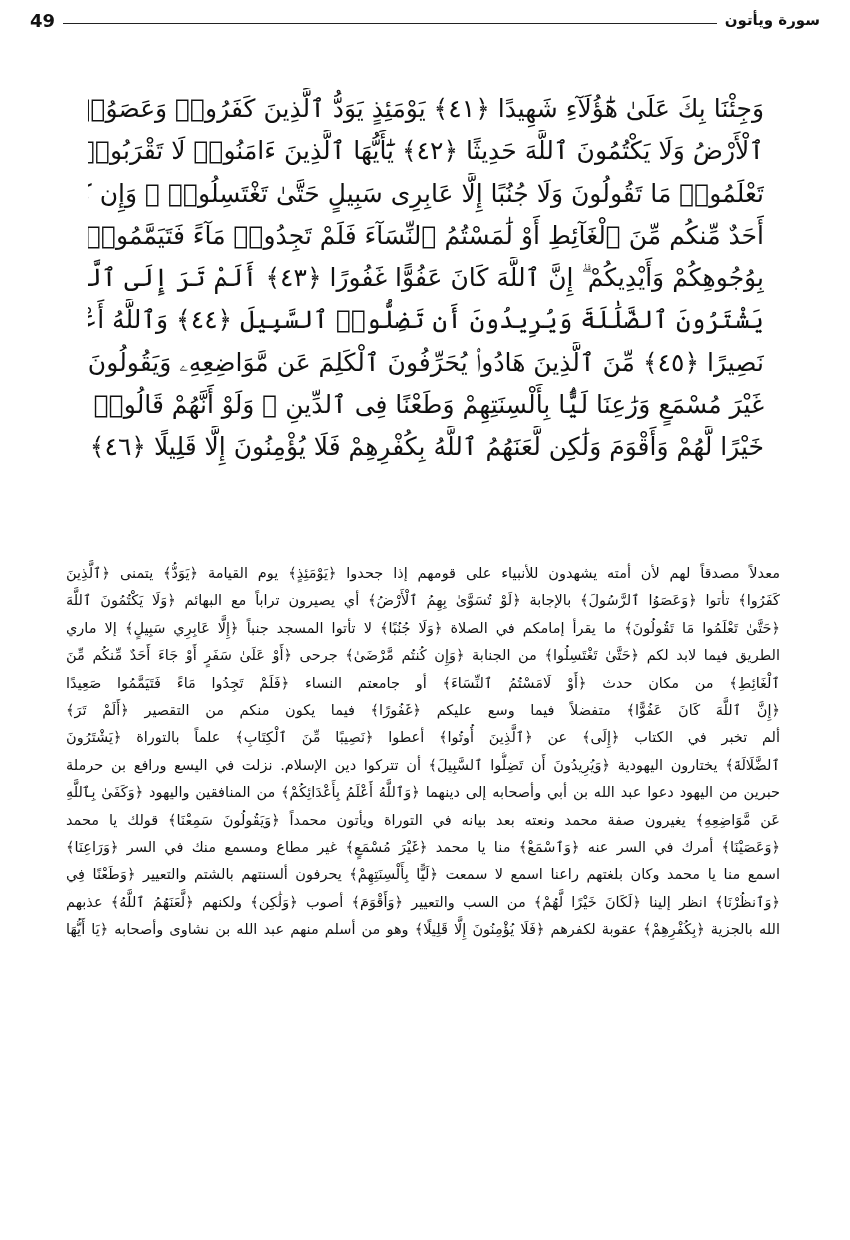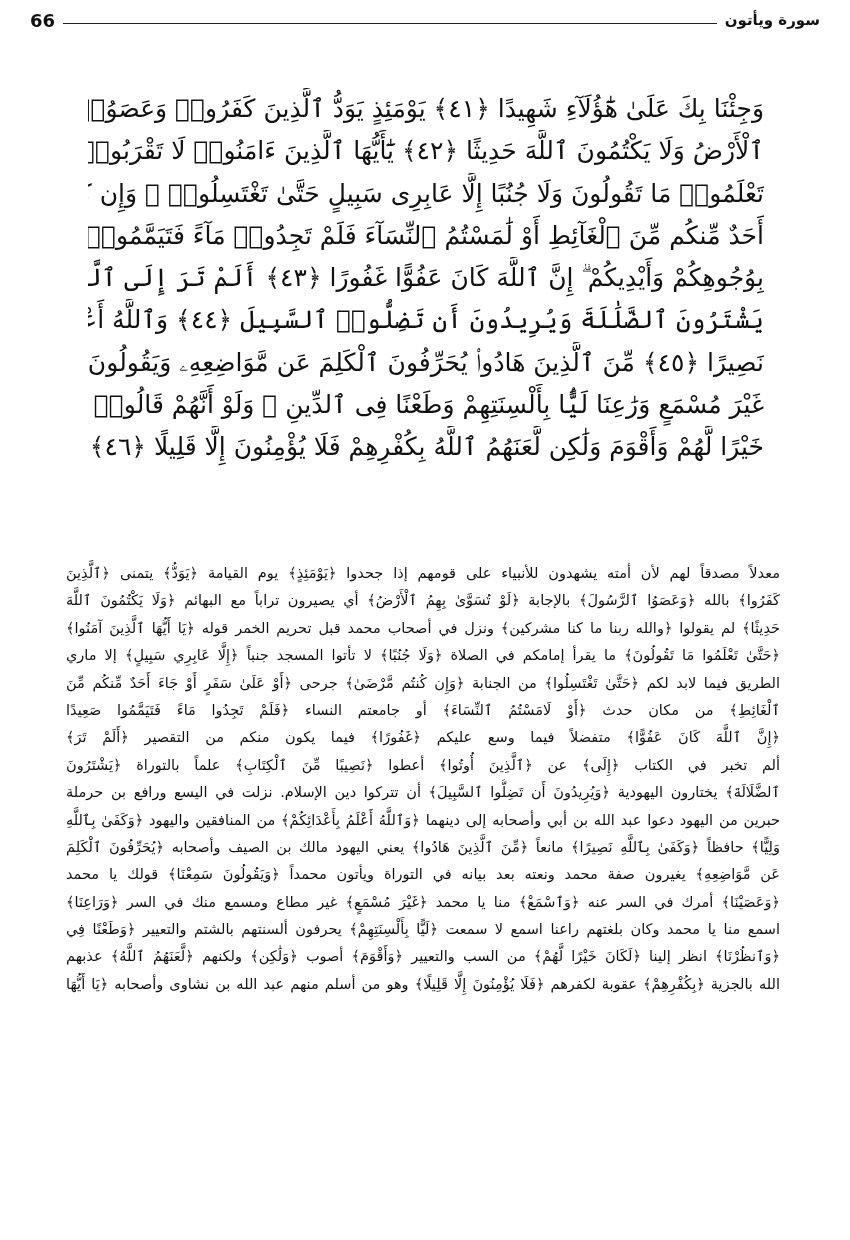--- a/index.html
+++ b/index.html
@@ -35,45 +35,43 @@
     font-size: 14.5px; text-align: justify; text-align-last: justify;
     white-space: nowrap; overflow: hidden;
   }
 </style>
 </head>
 <body>
 
 <div class="header">
   <span class="surah">سورة ويأتون</span>
   <span class="rule"></span>
-  <span class="pageno">66</span>
+  <span class="pageno">49</span>
 </div>
 
 <div class="quran">
   <div class="line">وَجِئْنَا بِكَ عَلَىٰ هَٰٓؤُلَآءِ شَهِيدًا ﴿٤١﴾ يَوْمَئِذٍ يَوَدُّ ٱلَّذِينَ كَفَرُوا۟ وَعَصَوُا۟ ٱلرَّسُولَ لَوْ تُسَوَّىٰ بِهِمُ</div>
   <div class="line">ٱلْأَرْضُ وَلَا يَكْتُمُونَ ٱللَّهَ حَدِيثًا ﴿٤٢﴾ يَٰٓأَيُّهَا ٱلَّذِينَ ءَامَنُوا۟ لَا تَقْرَبُوا۟ ٱلصَّلَوٰةَ وَأَنتُمْ سُكَٰرَىٰ حَتَّىٰ</div>
   <div class="line">تَعْلَمُوا۟ مَا تَقُولُونَ وَلَا جُنُبًا إِلَّا عَابِرِى سَبِيلٍ حَتَّىٰ تَغْتَسِلُوا۟ ۚ وَإِن كُنتُم مَّرْضَىٰٓ أَوْ عَلَىٰ سَفَرٍ أَوْ جَآءَ</div>
   <div class="line">أَحَدٌ مِّنكُم مِّنَ ٱلْغَآئِطِ أَوْ لَٰمَسْتُمُ ٱلنِّسَآءَ فَلَمْ تَجِدُوا۟ مَآءً فَتَيَمَّمُوا۟ صَعِيدًا طَيِّبًا فَٱمْسَحُوا۟</div>
   <div class="line">بِوُجُوهِكُمْ وَأَيْدِيكُمْ ۗ إِنَّ ٱللَّهَ كَانَ عَفُوًّا غَفُورًا ﴿٤٣﴾ أَلَمْ تَرَ إِلَى ٱلَّذِينَ أُوتُوا۟ نَصِيبًا مِّنَ ٱلْكِتَٰبِ</div>
   <div class="line">يَشْتَرُونَ ٱلضَّلَٰلَةَ وَيُرِيدُونَ أَن تَضِلُّوا۟ ٱلسَّبِيلَ ﴿٤٤﴾ وَٱللَّهُ أَعْلَمُ بِأَعْدَآئِكُمْ ۚ وَكَفَىٰ بِٱللَّهِ وَلِيًّا وَكَفَىٰ بِٱللَّهِ</div>
   <div class="line">نَصِيرًا ﴿٤٥﴾ مِّنَ ٱلَّذِينَ هَادُوا۟ يُحَرِّفُونَ ٱلْكَلِمَ عَن مَّوَاضِعِهِۦ وَيَقُولُونَ سَمِعْنَا وَعَصَيْنَا وَٱسْمَعْ</div>
   <div class="line">غَيْرَ مُسْمَعٍ وَرَٰعِنَا لَيًّۢا بِأَلْسِنَتِهِمْ وَطَعْنًا فِى ٱلدِّينِ ۚ وَلَوْ أَنَّهُمْ قَالُوا۟ سَمِعْنَا وَأَطَعْنَا وَٱسْمَعْ وَٱنظُرْنَا لَكَانَ</div>
   <div class="line">خَيْرًا لَّهُمْ وَأَقْوَمَ وَلَٰكِن لَّعَنَهُمُ ٱللَّهُ بِكُفْرِهِمْ فَلَا يُؤْمِنُونَ إِلَّا قَلِيلًا ﴿٤٦﴾ يَٰٓأَيُّهَا ٱلَّذِينَ أُوتُوا۟ ٱلْكِتَٰبَ</div>
 </div>
 
 <div class="tafsir">
   <div class="line">معدلاً مصدقاً لهم لأن أمته يشهدون للأنبياء على قومهم إذا جحدوا ﴿يَوْمَئِذٍ﴾ يوم القيامة ﴿يَوَدُّ﴾ يتمنى ﴿ٱلَّذِينَ</div>
-  <div class="line">كَفَرُوا﴾ بالله ﴿وَعَصَوُا ٱلرَّسُولَ﴾ بالإجابة ﴿لَوْ تُسَوَّىٰ بِهِمُ ٱلْأَرْضُ﴾ أي يصيرون تراباً مع البهائم ﴿وَلَا يَكْتُمُونَ ٱللَّهَ</div>
-  <div class="line">حَدِيثًا﴾ لم يقولوا ﴿والله ربنا ما كنا مشركين﴾ ونزل في أصحاب محمد قبل تحريم الخمر قوله ﴿يَا أَيُّهَا ٱلَّذِينَ آمَنُوا﴾</div>
+  <div class="line">كَفَرُوا﴾ تأتوا ﴿وَعَصَوُا ٱلرَّسُولَ﴾ بالإجابة ﴿لَوْ تُسَوَّىٰ بِهِمُ ٱلْأَرْضُ﴾ أي يصيرون تراباً مع البهائم ﴿وَلَا يَكْتُمُونَ ٱللَّهَ</div>
   <div class="line">﴿حَتَّىٰ تَعْلَمُوا مَا تَقُولُونَ﴾ ما يقرأ إمامكم في الصلاة ﴿وَلَا جُنُبًا﴾ لا تأتوا المسجد جنباً ﴿إِلَّا عَابِرِي سَبِيلٍ﴾ إلا ماري</div>
   <div class="line">الطريق فيما لابد لكم ﴿حَتَّىٰ تَغْتَسِلُوا﴾ من الجنابة ﴿وَإِن كُنتُم مَّرْضَىٰ﴾ جرحى ﴿أَوْ عَلَىٰ سَفَرٍ أَوْ جَاءَ أَحَدٌ مِّنكُم مِّنَ</div>
   <div class="line">ٱلْغَائِطِ﴾ من مكان حدث ﴿أَوْ لَامَسْتُمُ ٱلنِّسَاءَ﴾ أو جامعتم النساء ﴿فَلَمْ تَجِدُوا مَاءً فَتَيَمَّمُوا صَعِيدًا</div>
   <div class="line">﴿إِنَّ ٱللَّهَ كَانَ عَفُوًّا﴾ متفضلاً فيما وسع عليكم ﴿غَفُورًا﴾ فيما يكون منكم من التقصير ﴿أَلَمْ تَرَ﴾</div>
   <div class="line">ألم تخبر في الكتاب ﴿إِلَى﴾ عن ﴿ٱلَّذِينَ أُوتُوا﴾ أعطوا ﴿نَصِيبًا مِّنَ ٱلْكِتَابِ﴾ علماً بالتوراة ﴿يَشْتَرُونَ</div>
   <div class="line">ٱلضَّلَالَةَ﴾ يختارون اليهودية ﴿وَيُرِيدُونَ أَن تَضِلُّوا ٱلسَّبِيلَ﴾ أن تتركوا دين الإسلام. نزلت في اليسع ورافع بن حرملة</div>
   <div class="line">حبرين من اليهود دعوا عبد الله بن أبي وأصحابه إلى دينهما ﴿وَٱللَّهُ أَعْلَمُ بِأَعْدَائِكُمْ﴾ من المنافقين واليهود ﴿وَكَفَىٰ بِٱللَّهِ</div>
-  <div class="line">وَلِيًّا﴾ حافظاً ﴿وَكَفَىٰ بِٱللَّهِ نَصِيرًا﴾ مانعاً ﴿مِّنَ ٱلَّذِينَ هَادُوا﴾ يعني اليهود مالك بن الصيف وأصحابه ﴿يُحَرِّفُونَ ٱلْكَلِمَ</div>
   <div class="line">عَن مَّوَاضِعِهِ﴾ يغيرون صفة محمد ونعته بعد بيانه في التوراة ويأتون محمداً ﴿وَيَقُولُونَ سَمِعْنَا﴾ قولك يا محمد</div>
   <div class="line">﴿وَعَصَيْنَا﴾ أمرك في السر عنه ﴿وَٱسْمَعْ﴾ منا يا محمد ﴿غَيْرَ مُسْمَعٍ﴾ غير مطاع ومسمع منك في السر ﴿وَرَاعِنَا﴾</div>
   <div class="line">اسمع منا يا محمد وكان بلغتهم راعنا اسمع لا سمعت ﴿لَيًّا بِأَلْسِنَتِهِمْ﴾ يحرفون ألسنتهم بالشتم والتعيير ﴿وَطَعْنًا فِي</div>
   <div class="line">﴿وَٱنظُرْنَا﴾ انظر إلينا ﴿لَكَانَ خَيْرًا لَّهُمْ﴾ من السب والتعيير ﴿وَأَقْوَمَ﴾ أصوب ﴿وَلَٰكِن﴾ ولكنهم ﴿لَّعَنَهُمُ ٱللَّهُ﴾ عذبهم</div>
   <div class="line">الله بالجزية ﴿بِكُفْرِهِمْ﴾ عقوبة لكفرهم ﴿فَلَا يُؤْمِنُونَ إِلَّا قَلِيلًا﴾ وهو من أسلم منهم عبد الله بن نشاوى وأصحابه ﴿يَا أَيُّهَا</div>
 </div>
 
 </body></html>

